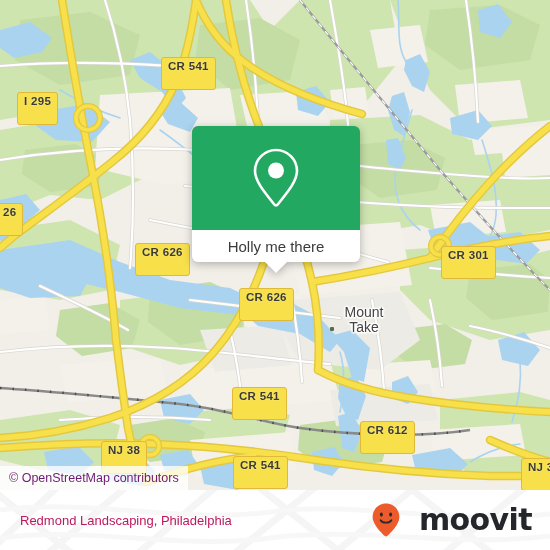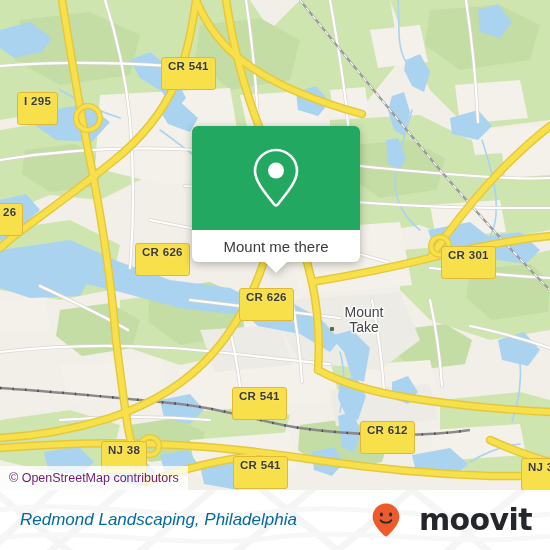--- a/index.html
+++ b/index.html
@@ -142,25 +142,24 @@
     position: absolute;
     left: 0; top: 0;
     width: 550px; height: 60px;
     opacity: 0.5;
   }
   #footer-title {
     position: absolute;
     left: 20px;
     top: 50%;
     transform: translateY(-50%);
-    color: #0369a1;
-    font-size: 17px;
+    color: #be185d;
+    font-size: 13px;
     white-space: nowrap;
     font-family: "Liberation Sans", sans-serif;
-    font-style: italic;
   }
   #footer-logo {
     position: absolute;
     right: 18px;
     top: 50%;
     transform: translateY(-50%);
     display: flex;
     align-items: center;
     gap: 18px;
   }
@@ -408,21 +407,21 @@
       </div>
 
     <div id="popup">
       <div id="popup-head">
         <svg width="56" height="68" viewBox="0 0 56 68">
           <path d="M28 6 C16.4 6 7 15.4 7 27 C7 38.5 20 52 26.3 60.6 C27.1 61.7 28.9 61.7 29.7 60.6 C36 52 49 38.5 49 27 C49 15.4 39.6 6 28 6 Z" fill="none" stroke="#ffffff" stroke-width="2.6"></path>
           <circle cx="28" cy="26.5" r="8" fill="#ffffff"></circle>
         </svg>
       </div>
       <div id="popup-body">
-        <span id="popup-body-label">Mount me there</span>
+        <span id="popup-body-label">Holly me there</span>
         <div id="popup-tail"></div>
       </div>
     </div>
 
     <div id="attribution">
       <span>© OpenStreetMap contributors</span>
     </div>
   </div>
 
   <div id="footer">

